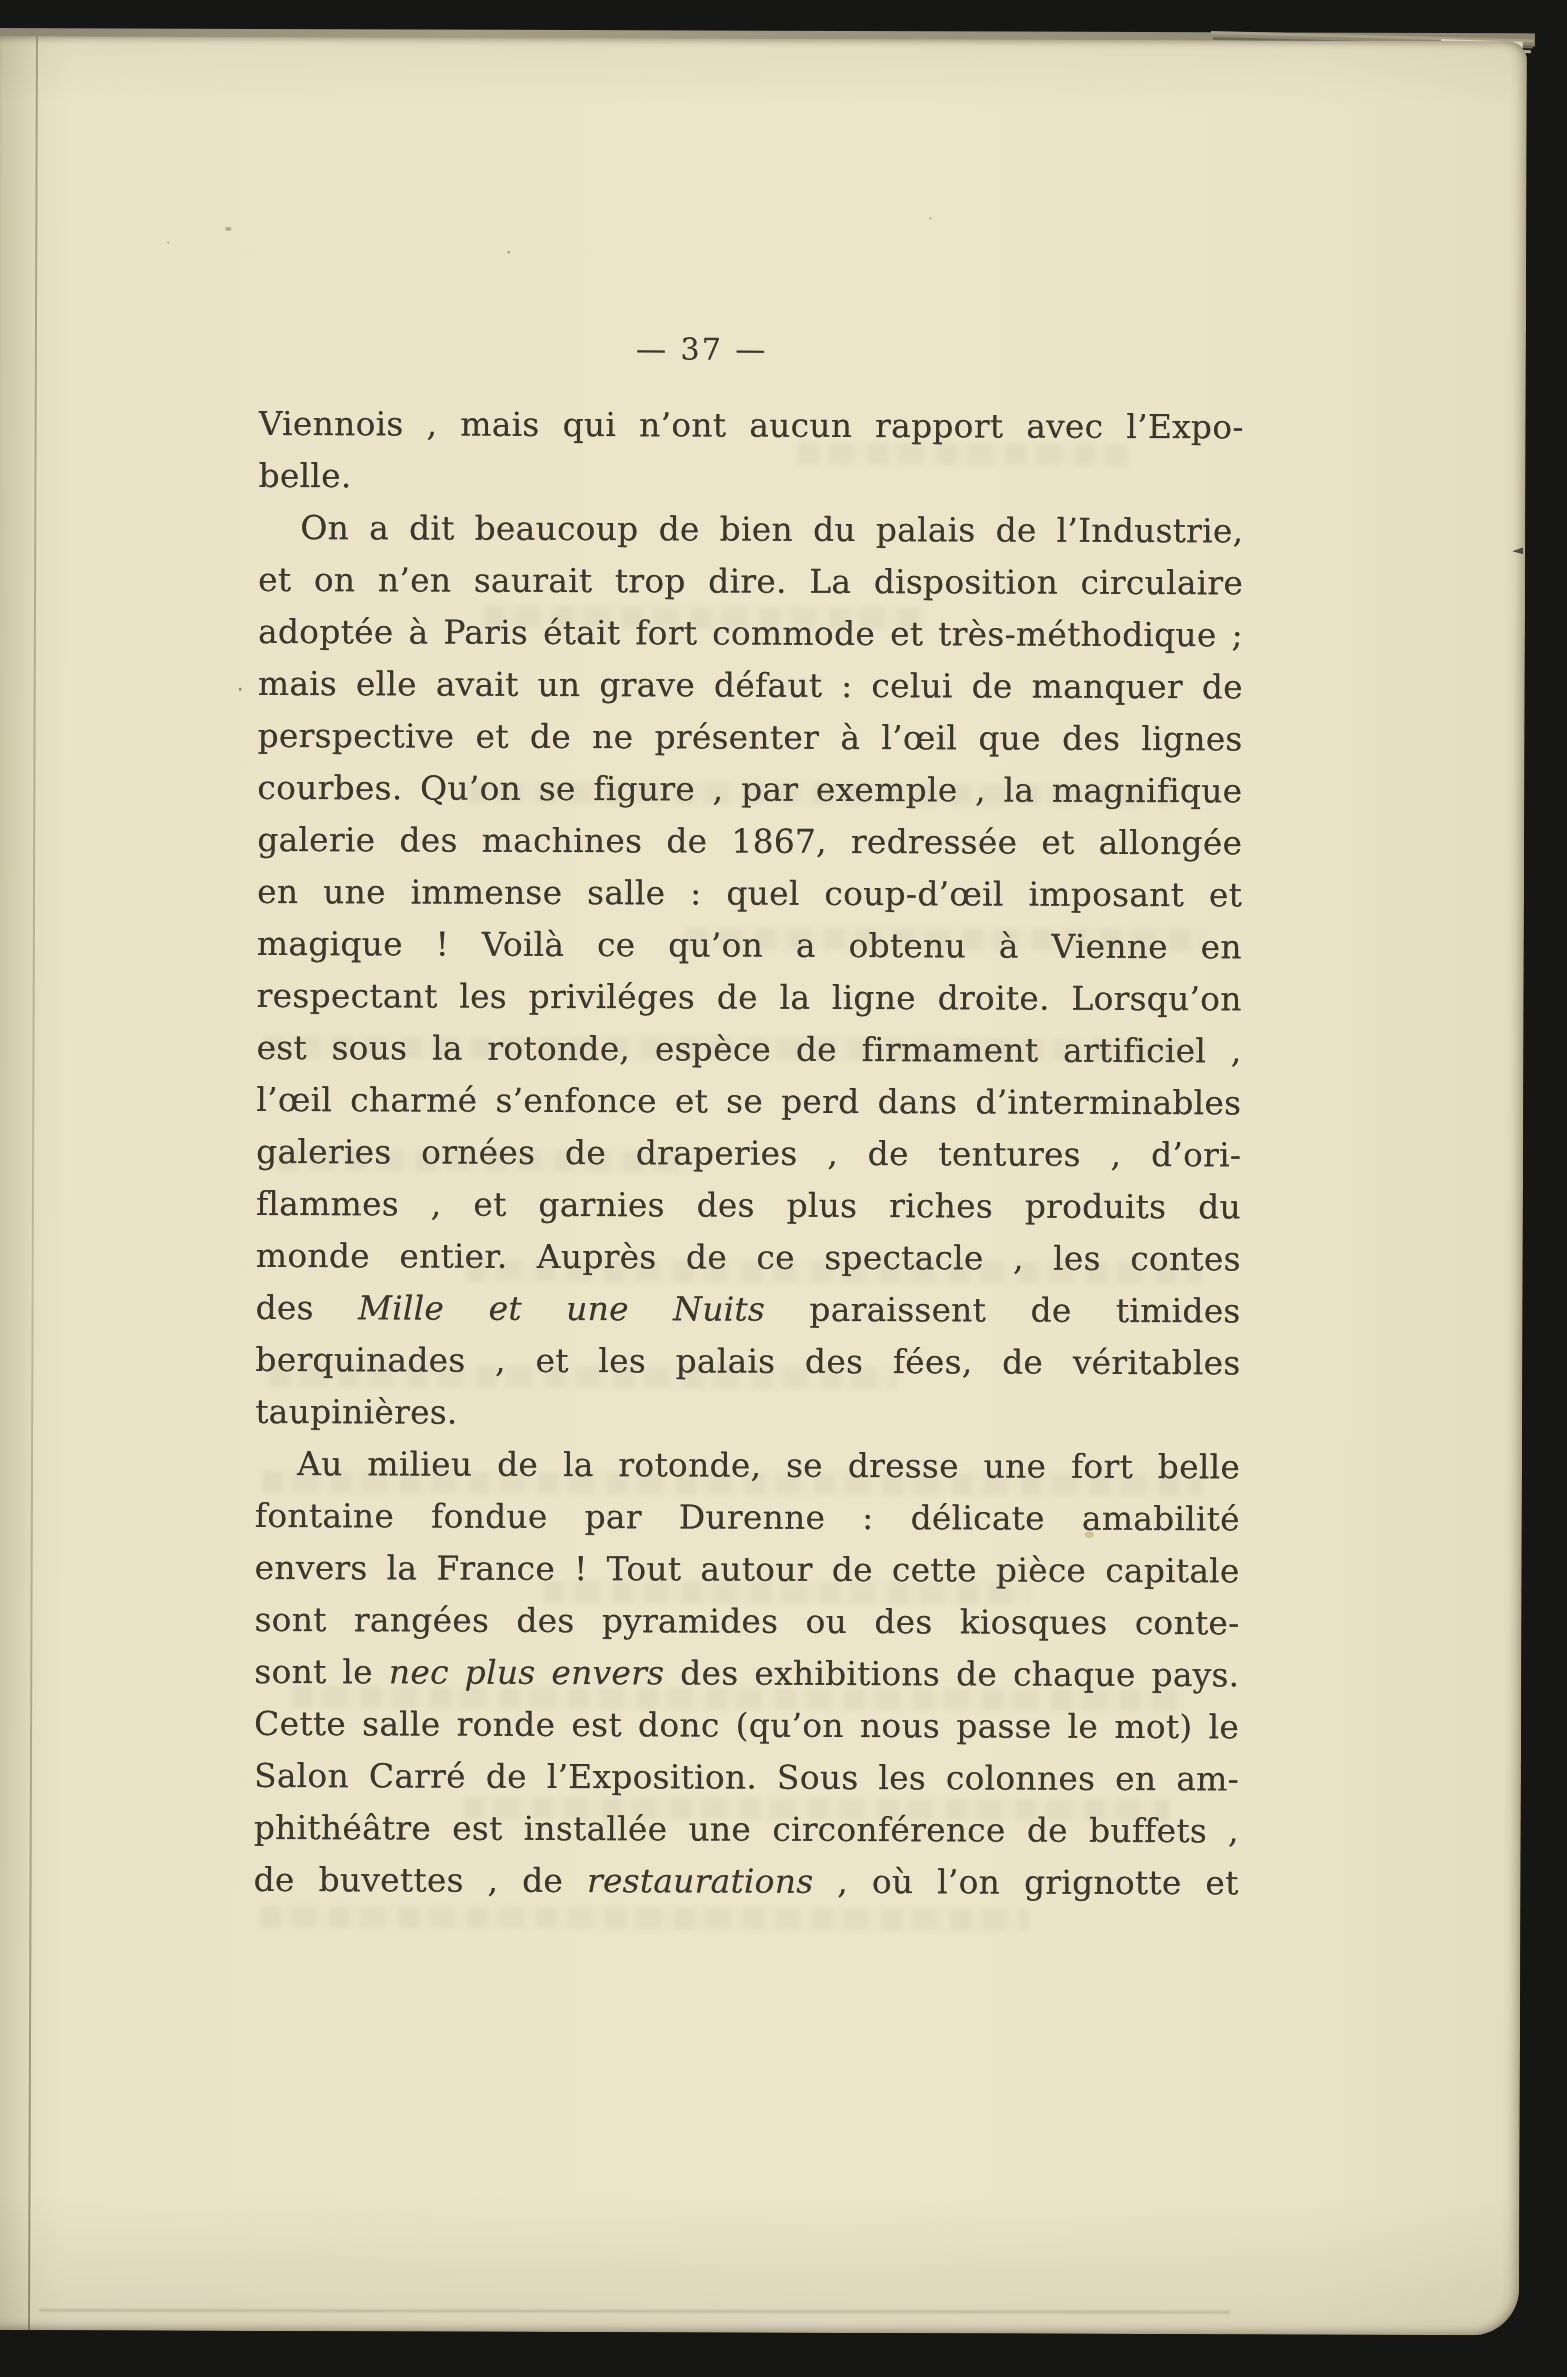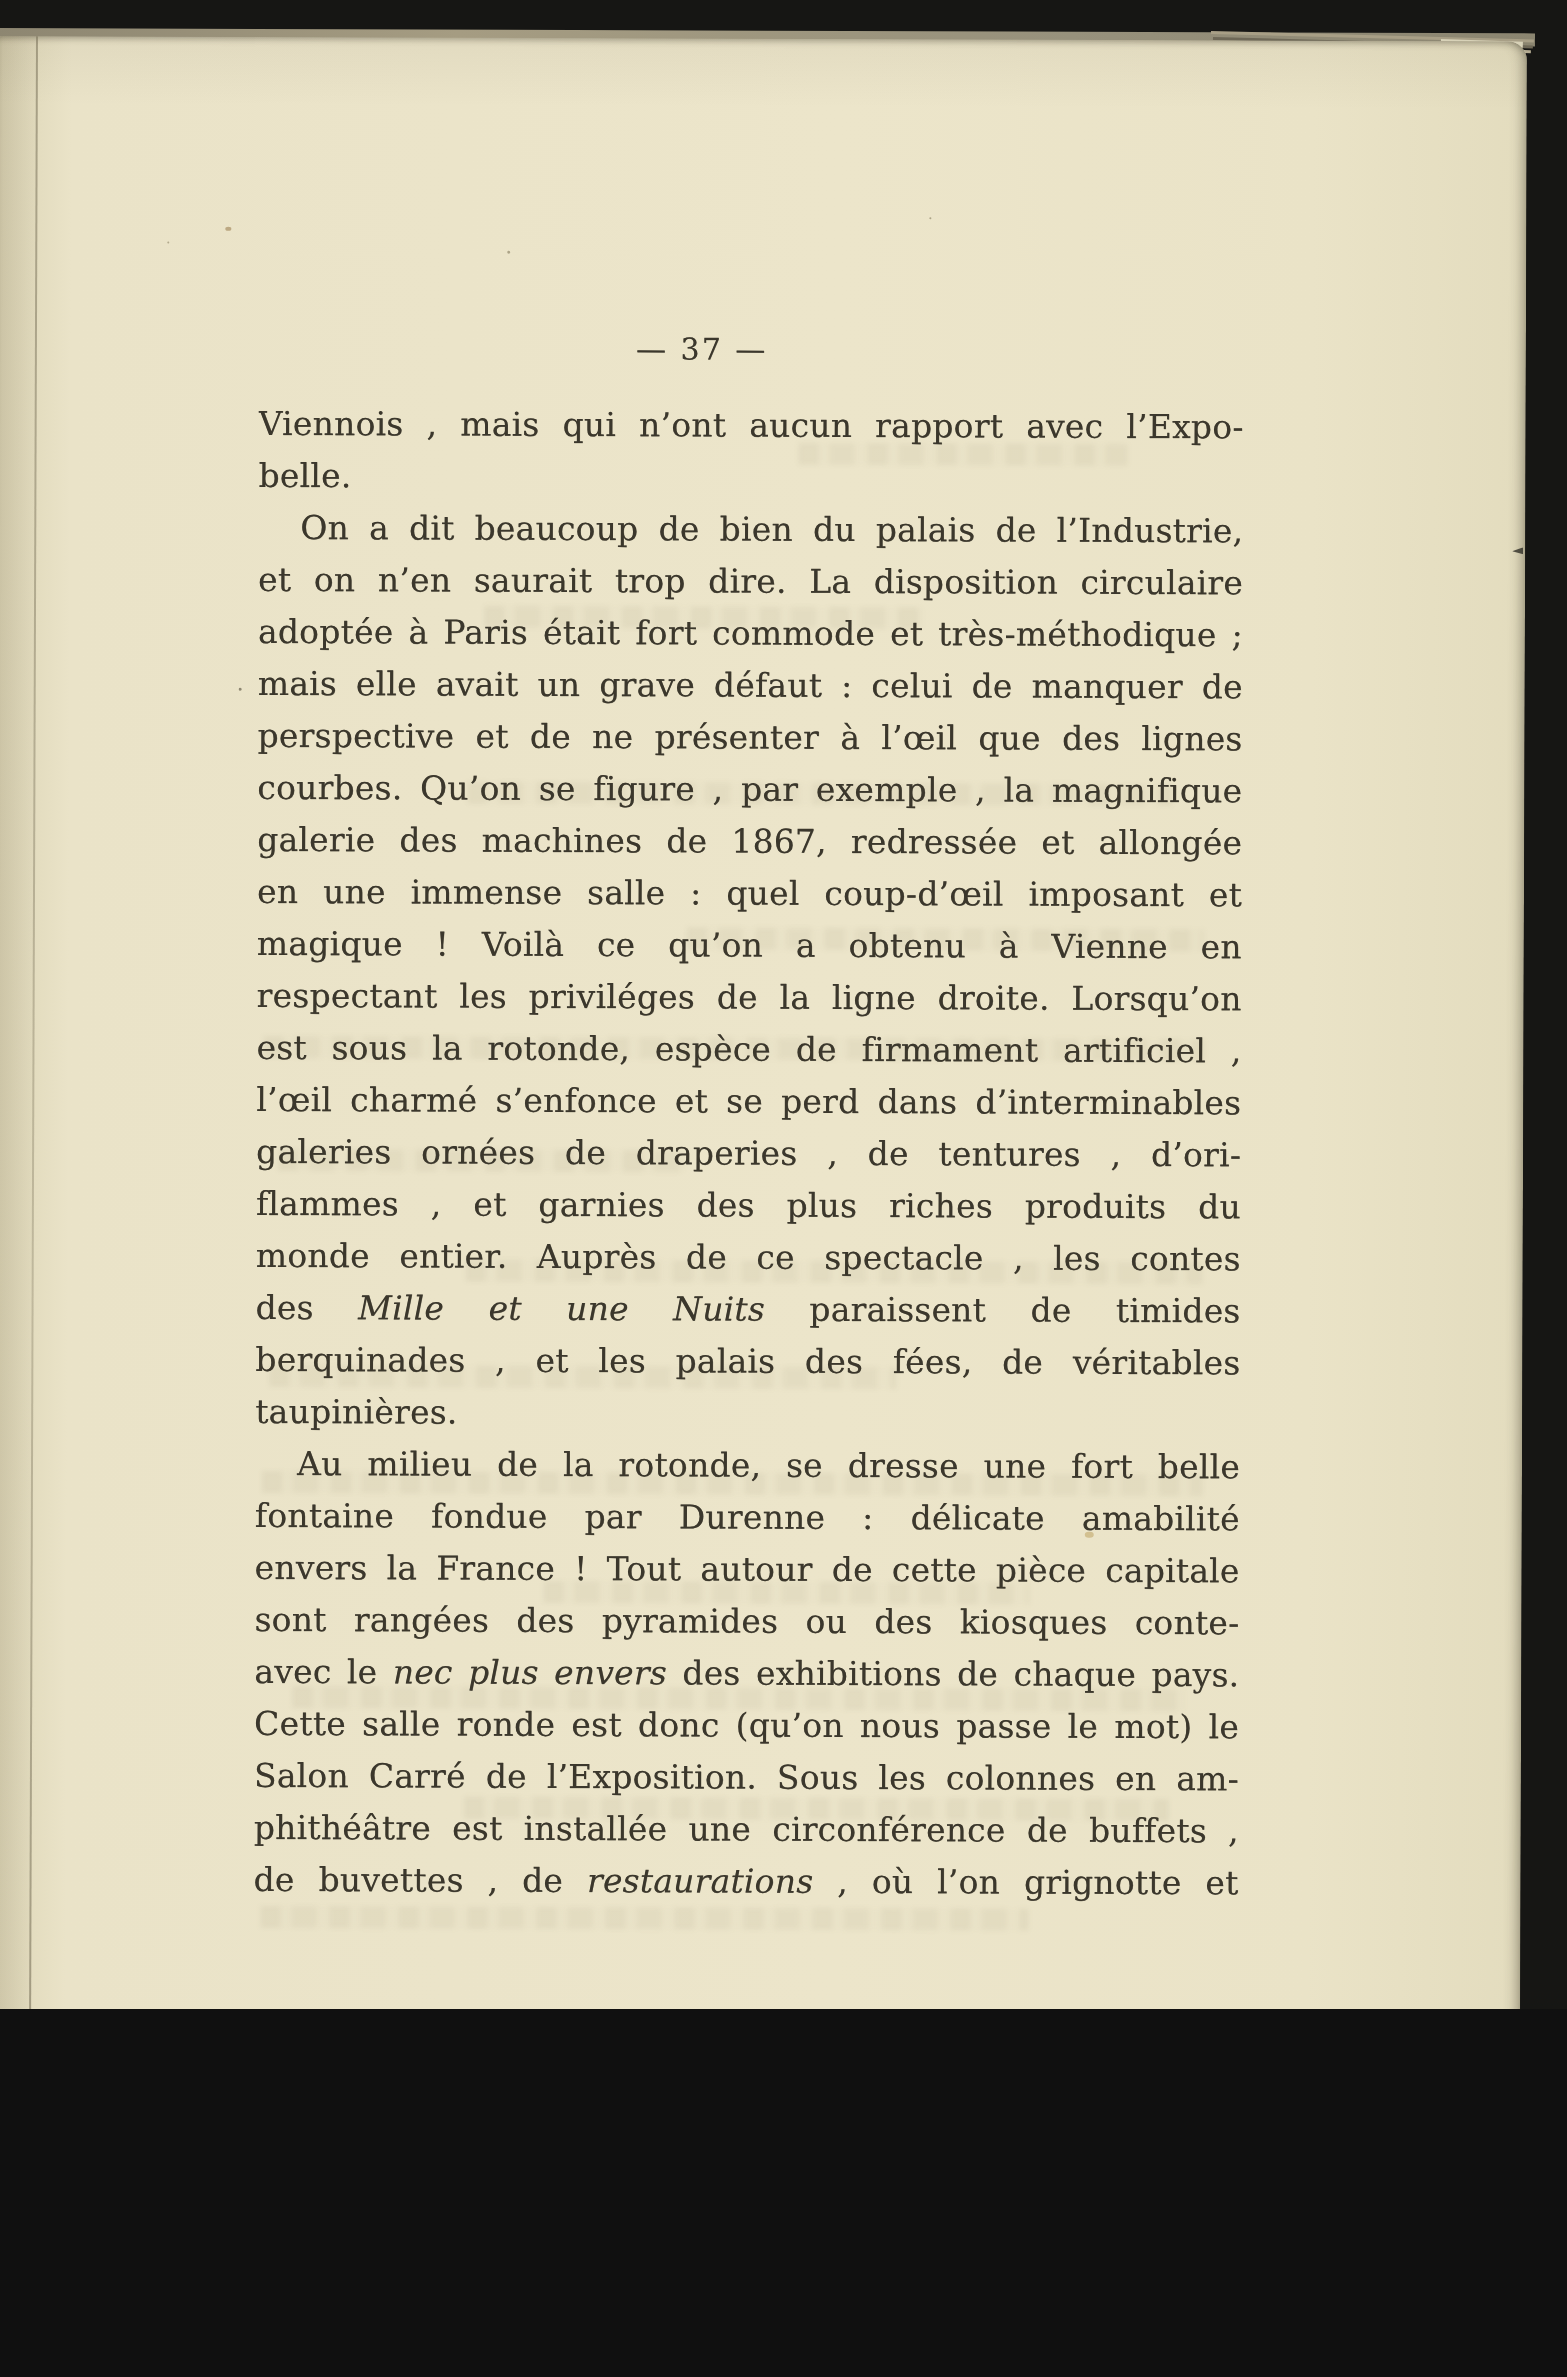--- a/index.html
+++ b/index.html
@@ -1,17 +1,17 @@
 <!DOCTYPE html>
 <html style="font-size:12.5px"><head>
 <meta charset="utf-8">
 <style>
   html,body{margin:0;padding:0;background:#101010;}
   #stage{
-    position:relative;width:1568px;height:2009px;overflow:hidden;
+    position:relative;width:1568px;height:2377px;overflow:hidden;
     background:#161614;
     font-family:"DejaVu Serif","Liberation Serif",serif;
   }
   
   .top-edge{
     position:absolute;left:-4.7px;top:28px;width:1540px;height:12.5px;
     background:linear-gradient(90deg,#8d8671,#a59c82 30%,#97917c 70%,#8b8570);
     transform:rotate(0.2deg);transform-origin:left top;
   }
   .stack-line{position:absolute;transform:rotate(1.5deg);transform-origin:left top;}
@@ -126,21 +126,21 @@
         <div class="line jst"><span>galeries ornées de draperies , de tentures , d’ori-</span></div>
         <div class="line jst"><span>flammes , et garnies des plus riches produits du</span></div>
         <div class="line jst"><span>monde entier. Auprès de ce spectacle , les contes</span></div>
         <div class="line jst"><span>des </span><i>Mille et une Nuits</i><span> paraissent de timides</span></div>
         <div class="line jst"><span>berquinades , et les palais des fées, de véritables</span></div>
         <div class="line"><span>taupinières.</span></div>
         <div class="line ind jst"><span>Au milieu de la rotonde, se dresse une fort belle</span></div>
         <div class="line jst"><span>fontaine fondue par Durenne : délicate amabilité</span></div>
         <div class="line jst"><span>envers la France ! Tout autour de cette pièce capitale</span></div>
         <div class="line jst"><span>sont rangées des pyramides ou des kiosques conte-</span></div>
-        <div class="line jst"><span>avec le </span><i>nec plus envers</i><span> des exhibitions de chaque pays.</span></div>
+        <div class="line jst"><span>sont le </span><i>nec plus envers</i><span> des exhibitions de chaque pays.</span></div>
         <div class="line jst"><span>Cette salle ronde est donc (qu’on nous passe le mot) le</span></div>
         <div class="line jst"><span>Salon Carré de l’Exposition. Sous les colonnes en am-</span></div>
         <div class="line jst"><span>phithéâtre est installée une circonférence de buffets ,</span></div>
         <div class="line jst"><span>de buvettes , de </span><i>restaurations</i><span> , où l’on grignotte et</span></div>
       </div>
   </div>
 </div>
 
 
 </body></html>

